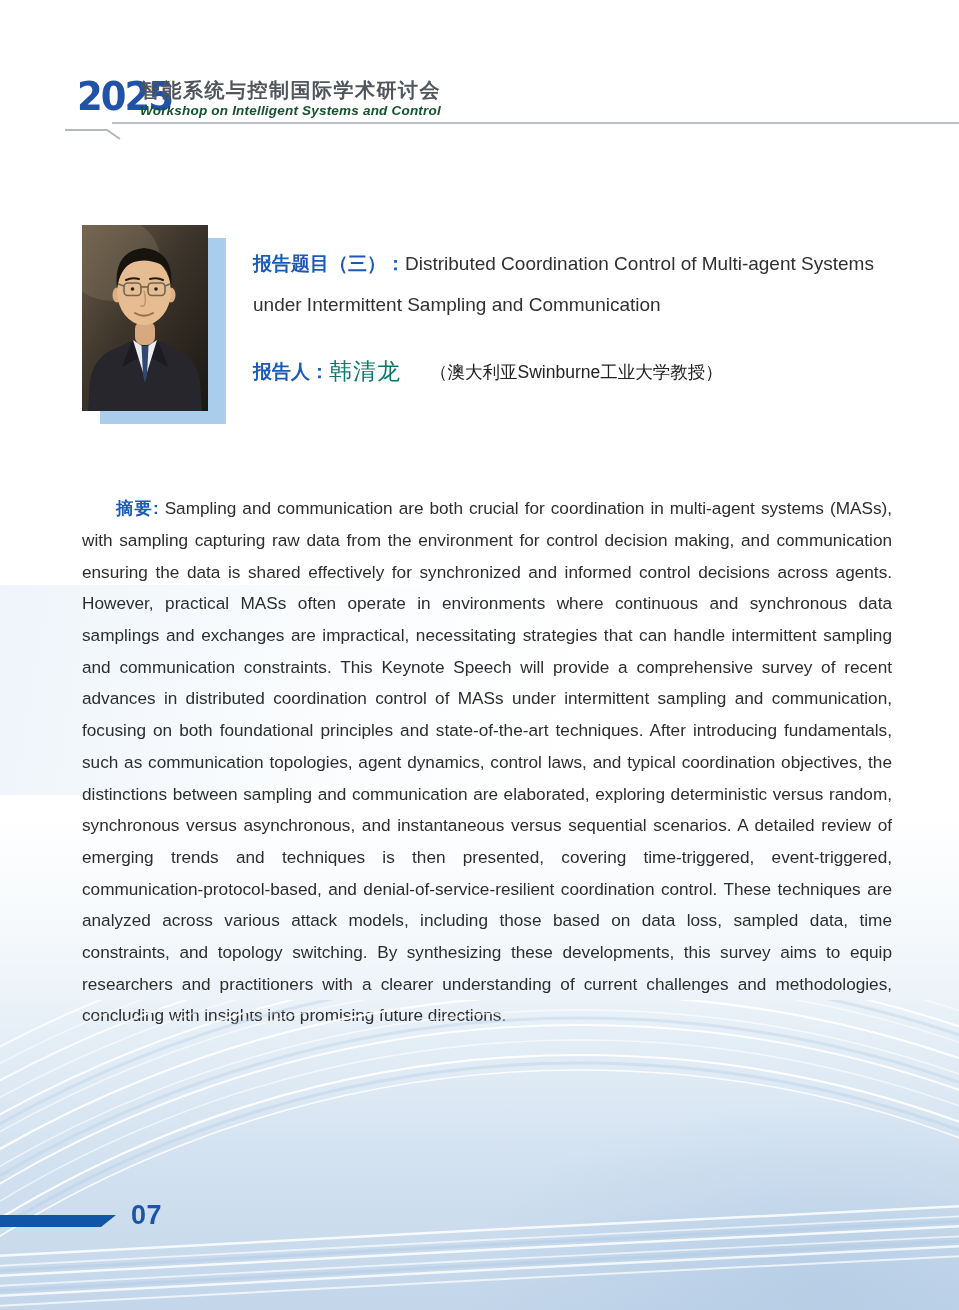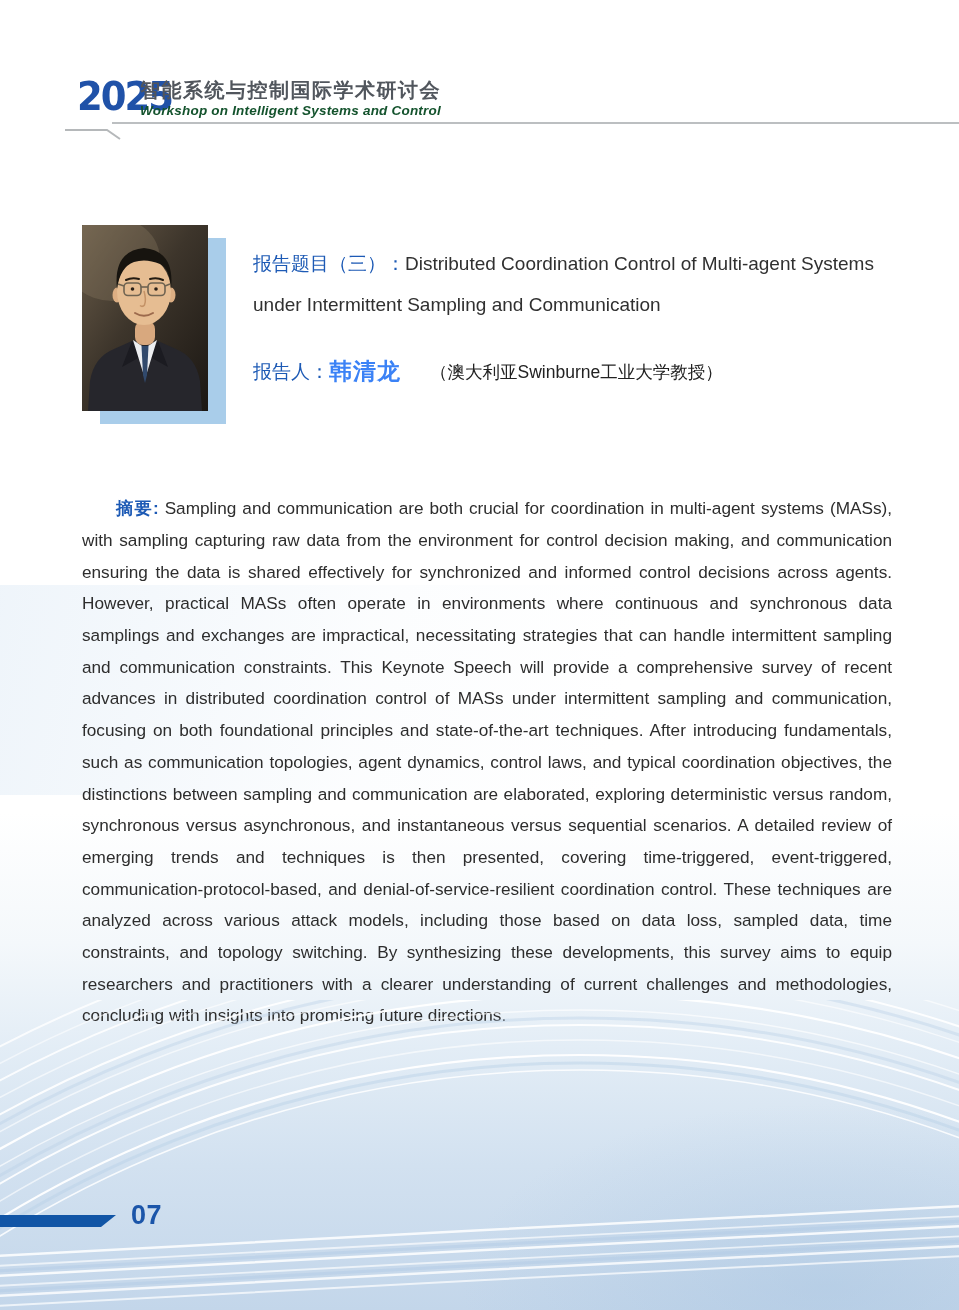--- a/index.html
+++ b/index.html
@@ -19,24 +19,24 @@
   .hdr-zh{font-size:20px;font-weight:700;color:#51565d;letter-spacing:1.5px;line-height:22px;}
   .hdr-en{font-size:13.5px;font-weight:700;color:#14532d;margin-top:2px;letter-spacing:0.2px;font-style:italic;}
   .hdr-rule{position:absolute;left:0;top:116px;width:959px;height:30px;}
   
   .photo-frame{position:absolute;left:100px;top:238px;width:126px;height:186px;background:#a9cdea;}
   .photo{position:absolute;left:82px;top:225px;width:126px;height:186px;overflow:hidden;}
   .talk-title{
     position:absolute;left:253px;top:224px;width:648px;
     font-size:19px;line-height:41px;color:#303030;
   }
-  .title-label{color:#1d5ab5;font-weight:400;margin-top:12px;}
+  .title-label{color:#1d5ab5;font-weight:700;margin-top:12px;}
   .speaker-line{position:absolute;left:253px;top:337px;width:648px;font-size:19px;}
-  .speaker-label{color:#1d5ab5;font-weight:400;vertical-align:baseline;}
-  .speaker-name{color:#3b82f6;font-weight:700;font-size:23px;vertical-align:-1px;letter-spacing:1px;}
+  .speaker-label{color:#1d5ab5;font-weight:700;vertical-align:baseline;}
+  .speaker-name{color:#0f766e;font-weight:400;font-size:23px;vertical-align:-1px;letter-spacing:1px;}
   .speaker-aff{color:#222;font-size:17.5px;margin-left:29px;}
   
   .abstract{
     position:absolute;left:82px;top:476px;width:810px;
     font-size:17.2px;line-height:31.7px;color:#2d2d2d;
     text-align:justify;text-indent:34px;
   }
   .abstract-label{color:#1d5ab5;font-weight:700;}
   
   .mid-band{

